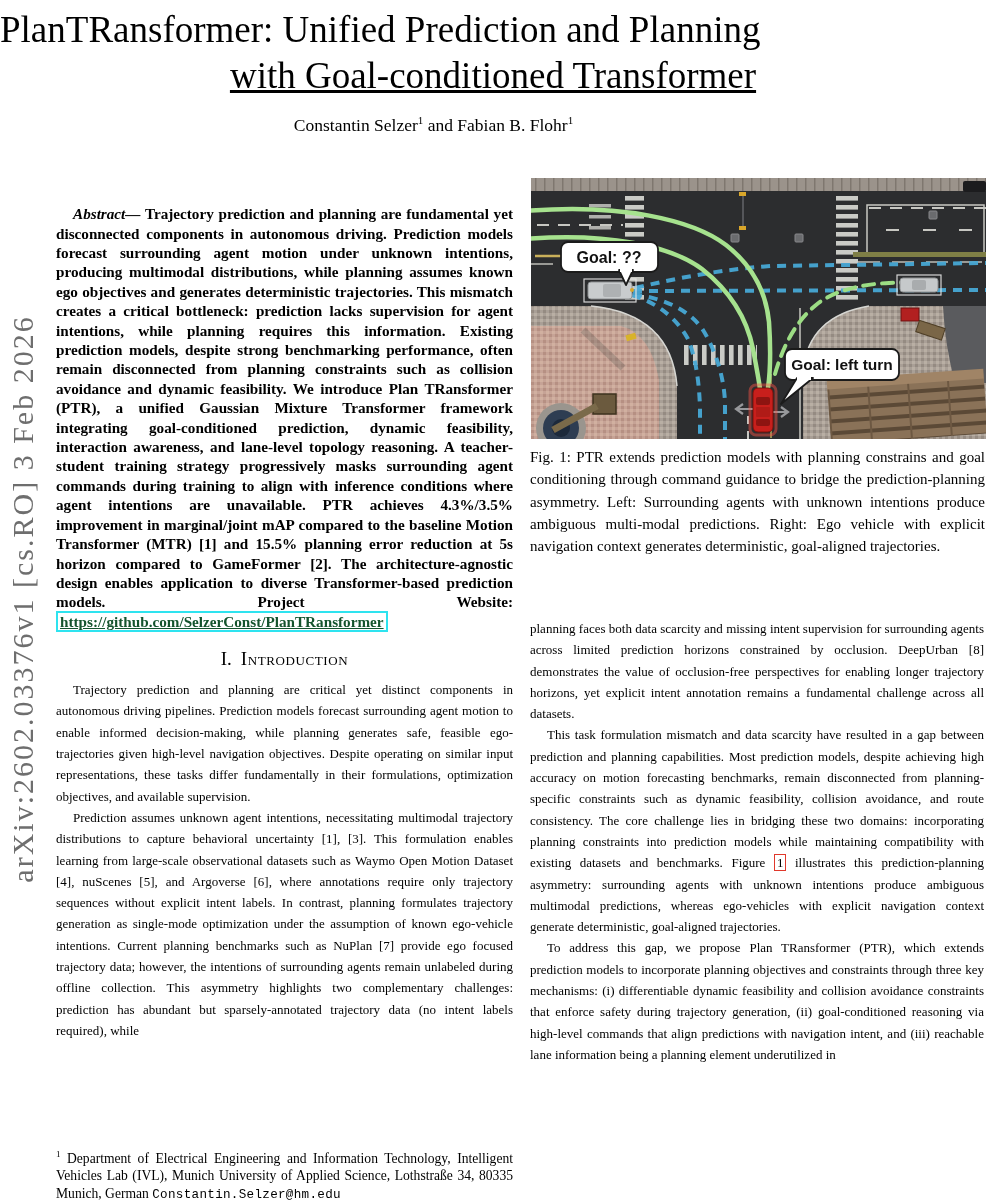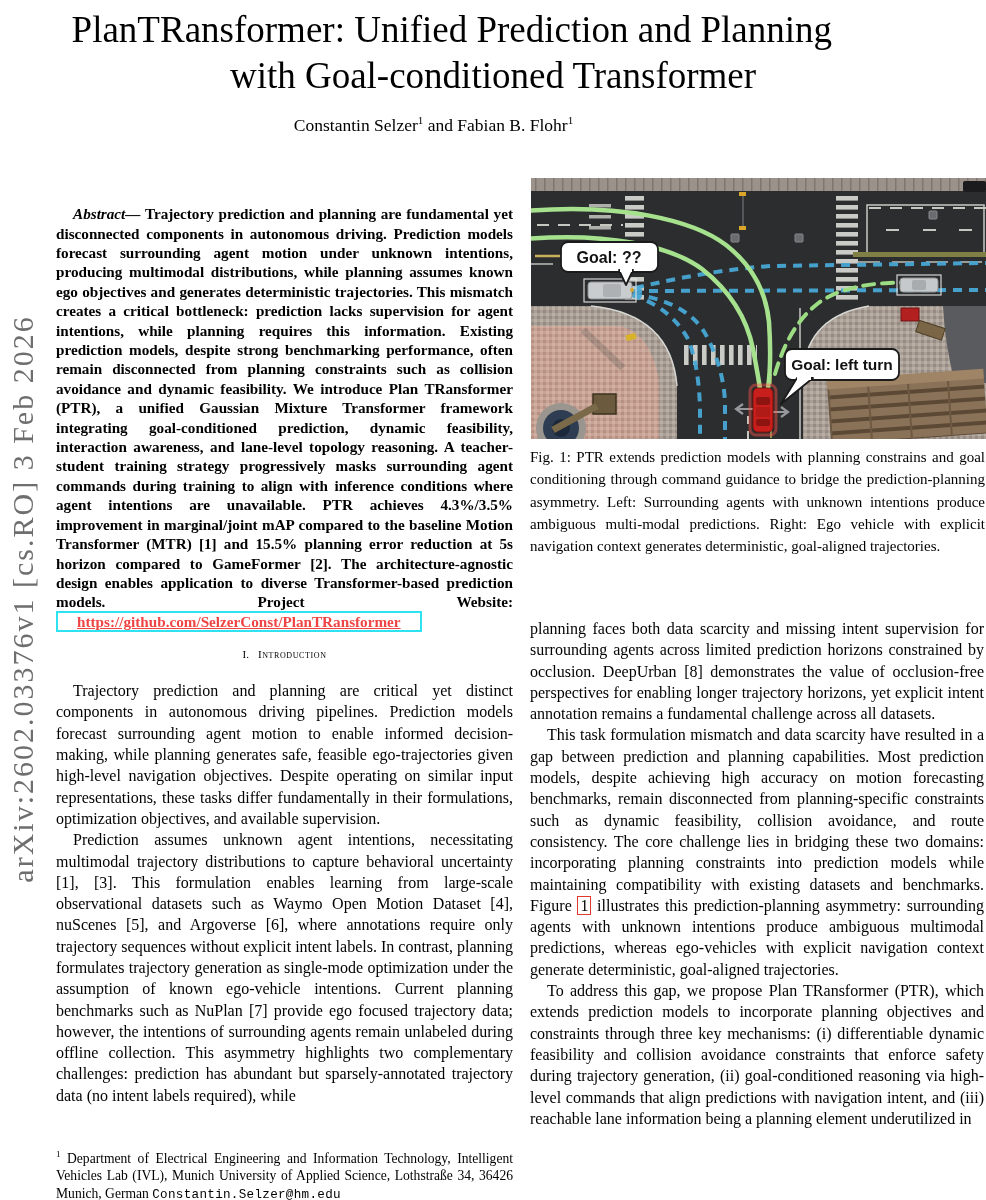--- a/index.html
+++ b/index.html
@@ -5,41 +5,41 @@
   html,body{margin:0;padding:0;background:#ffffff;}
   .page{position:relative;width:986px;height:1200px;background:#ffffff;overflow:hidden;
         font-family:"Liberation Serif",serif;color:#000;}
 
   
   .watermark{position:absolute;left:-317px;top:582px;width:680px;text-align:center;
              transform:rotate(-90deg);font-size:30px;letter-spacing:2px;color:#6e6e6e;
              font-family:"Liberation Serif",serif;white-space:nowrap;}
 
   
-  .title-line1{position:absolute;top:8px;left:0;width:832px;text-align:right;font-size:37px;}
-  .title-line2{position:absolute;top:54px;left:0;width:986px;text-align:center;font-size:37px;}
+  .title-line1{position:absolute;top:8px;left:0;width:832px;text-align:left;font-size:37px;}
+  .title-line2{position:absolute;top:54px;left:0;width:986px;text-align:center;font-size:37px;text-decoration:underline;}
   .authors{position:absolute;top:114px;left:0;width:867px;text-align:center;font-size:17.5px;}
   .authors sup{font-size:11px;}
 
   
   .col-left{position:absolute;left:56px;top:189px;width:457px;text-align:justify;
             hyphens:auto;-webkit-hyphens:auto;}
   .col-right{position:absolute;left:530px;top:618px;width:454px;text-align:justify;
              font-size:16.3px;line-height:21.3px;hyphens:auto;-webkit-hyphens:auto;}
 
   .abstract{font-weight:bold;font-size:15.2px;line-height:19.4px;text-indent:17px;}
   .ab-label{font-style:italic;font-family:Liberation Serif, serif;}
   .url-box{font-weight:bold;text-decoration:underline;border:2px solid #2ee3ef;
-           padding:0 19px;color:#ef4444;}
-
-  .sec-heading{text-align:center;font-size:11px;margin-top:17px;margin-bottom:20px;
+           padding:0 2px;color:#14532d;}
+
+  .sec-heading{text-align:center;font-size:19px;margin-top:17px;margin-bottom:9px;
                text-indent:0;font-weight:normal;}
   .sc{font-variant:small-caps;letter-spacing:.6px;margin-left:9px;}
 
-  .body-par{font-size:16px;line-height:21.3px;text-indent:17px;margin:0;}
+  .body-par{font-size:13px;line-height:21.3px;text-indent:17px;margin:0;}
   .no-indent{text-indent:0;}
 
   .figref{border:1.5px solid #e0382b;padding:0 2px;color:#000;text-decoration:none;}
 
   .footnote{position:absolute;left:56px;top:1146px;width:457px;font-size:13.6px;
             line-height:17.8px;text-align:justify;}
   .footnote sup{font-size:9px;}
   .email{font-family:"Liberation Mono",monospace;font-size:12.6px;letter-spacing:.3px;color:#000;text-decoration:none;}
 
   
@@ -69,21 +69,21 @@
 
     <div class="sec-heading">
       <span>I.</span><span class="sc">Introduction</span>
     </div>
 
     <p class="body-par">Trajectory prediction and planning are critical yet distinct components in autonomous driving pipelines. Prediction models forecast surrounding agent motion to enable informed decision-making, while planning generates safe, feasible ego-trajectories given high-level navigation objectives. Despite operating on similar input representations, these tasks differ fundamentally in their formulations, optimization objectives, and available supervision.</p>
     <p class="body-par">Prediction assumes unknown agent intentions, necessitating multimodal trajectory distributions to capture behavioral uncertainty [1], [3]. This formulation enables learning from large-scale observational datasets such as Waymo Open Motion Dataset [4], nuScenes [5], and Argoverse [6], where annotations require only trajectory sequences without explicit intent labels. In contrast, planning formulates trajectory generation as single-mode optimization under the assumption of known ego-vehicle intentions. Current planning benchmarks such as NuPlan [7] provide ego focused trajectory data; however, the intentions of surrounding agents remain unlabeled during offline collection. This asymmetry highlights two complementary challenges: prediction has abundant but sparsely-annotated trajectory data (no intent labels required), while</p>
   </div>
 
   <div class="footnote">
-    <sup>1</sup><span> Department of Electrical Engineering and Information Technology, Intelligent Vehicles Lab (IVL), Munich University of Applied Science, Lothstraße 34, 36426 Munich, German </span><a class="email" href="#">Constantin.Selzer@hm.edu</a>
+    <sup>1</sup><span> Department of Electrical Engineering and Information Technology, Intelligent Vehicles Lab (IVL), Munich University of Applied Science, Lothstraße 34, 80335 Munich, German </span><a class="email" href="#">Constantin.Selzer@hm.edu</a>
   </div>
 
   <div class="fig-wrap">
     <svg viewBox="0 0 455 261" width="455" height="261" xmlns="http://www.w3.org/2000/svg">
       <defs>
         <pattern id="cob" width="6" height="6" patternUnits="userSpaceOnUse">
           <rect width="6" height="6" fill="#a99f96"></rect>
           <rect width="3" height="3" fill="#958b82"></rect>
           <rect x="3" y="3" width="3" height="3" fill="#b9afa4"></rect>
         </pattern>

